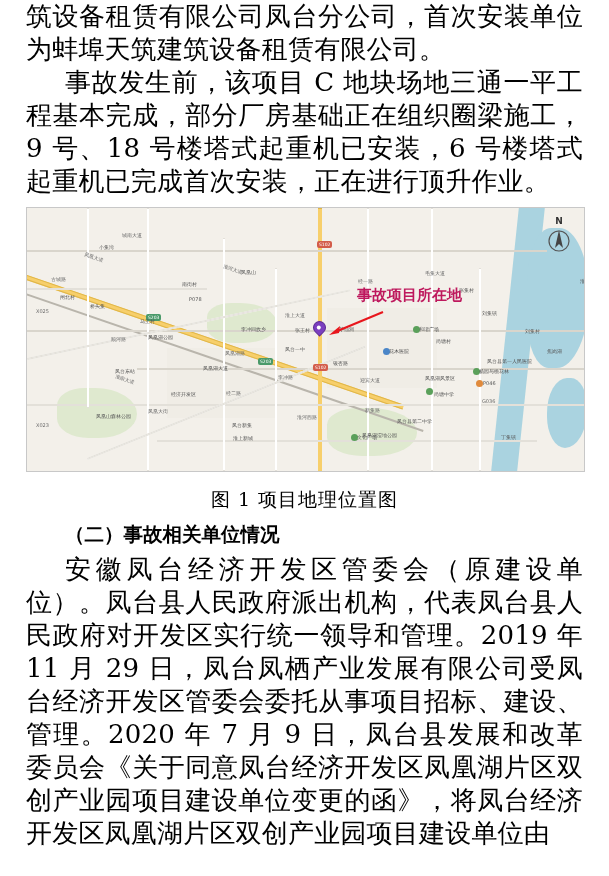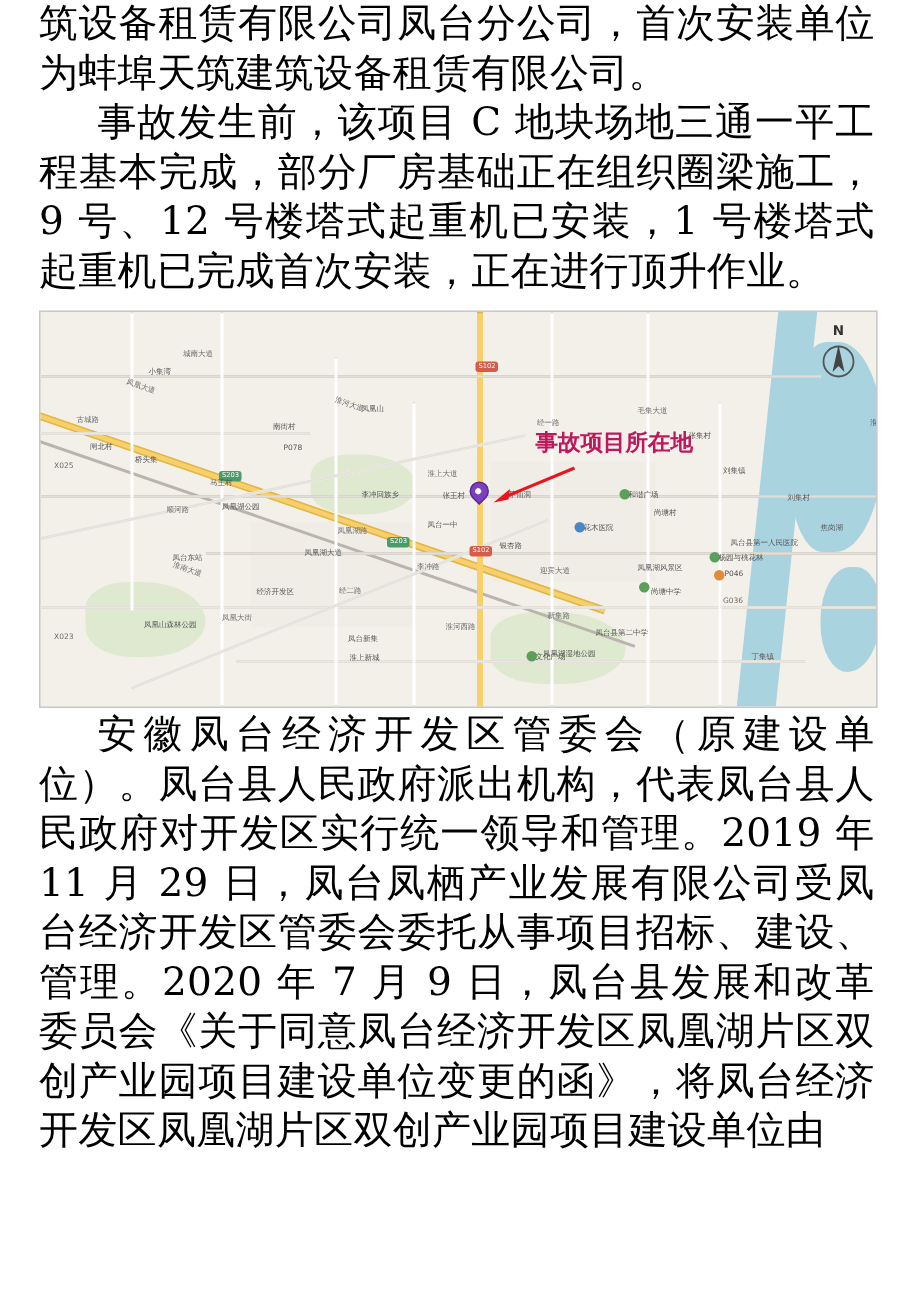--- a/index.html
+++ b/index.html
@@ -191,21 +191,21 @@
     margin-top: 2px;
   }
 </style>
 </head>
 <body>
 
 <div class="page">
 
   <p class="para">筑设备租赁有限公司凤台分公司，首次安装单位为蚌埠天筑建筑设备租赁有限公司。</p>
 
-  <p class="para indent">事故发生前，该项目 C 地块场地三通一平工程基本完成，部分厂房基础正在组织圈梁施工，9 号、12 号楼塔式起重机已安装，1 号楼塔式起重机已完成首次安装，正在进行顶升作业。</p>
+  <p class="para indent">事故发生前，该项目 C 地块场地三通一平工程基本完成，部分厂房基础正在组织圈梁施工，9 号、18 号楼塔式起重机已安装，6 号楼塔式起重机已完成首次安装，正在进行顶升作业。</p>
 
   <div class="fig-wrap">
     <div class="map">
 
       <div class="m-water" style="left:478px; top:0px; width:26px; height:263px; transform:skewX(-6deg);"></div>
       <div class="m-water" style="left:500px; top:20px; width:62px; height:140px; border-radius:45% 55% 60% 40%;"></div>
       <div class="m-water" style="left:520px; top:170px; width:40px; height:70px; border-radius:50% 40% 55% 45%;"></div>
 
       <div class="m-green" style="left:30px; top:180px; width:80px; height:50px;"></div>
       <div class="m-green" style="left:300px; top:200px; width:90px; height:48px;"></div>
@@ -319,17 +319,19 @@
         <div class="n">N</div>
         <svg width="22" height="30" viewBox="0 0 22 30" style="display:block;margin:0 auto;">
           <circle cx="11" cy="15" r="10" fill="none" stroke="#555" stroke-width="1.2"></circle>
           <polygon points="11,4 15,22 11,18 7,22" fill="#444"></polygon>
         </svg>
       </div>
 
     </div>
   </div>
 
-
+  <div class="fig-cap">图 1  项目地理位置图</div>
+
+  <p class="heading">（二）事故相关单位情况</p>
 
   <p class="para indent body-block">安徽凤台经济开发区管委会（原建设单位）。凤台县人民政府派出机构，代表凤台县人民政府对开发区实行统一领导和管理。2019 年 11 月 29 日，凤台凤栖产业发展有限公司受凤台经济开发区管委会委托从事项目招标、建设、管理。2020 年 7 月 9 日，凤台县发展和改革委员会《关于同意凤台经济开发区凤凰湖片区双创产业园项目建设单位变更的函》，将凤台经济开发区凤凰湖片区双创产业园项目建设单位由</p>
 
 </div>
 
 </body></html>

